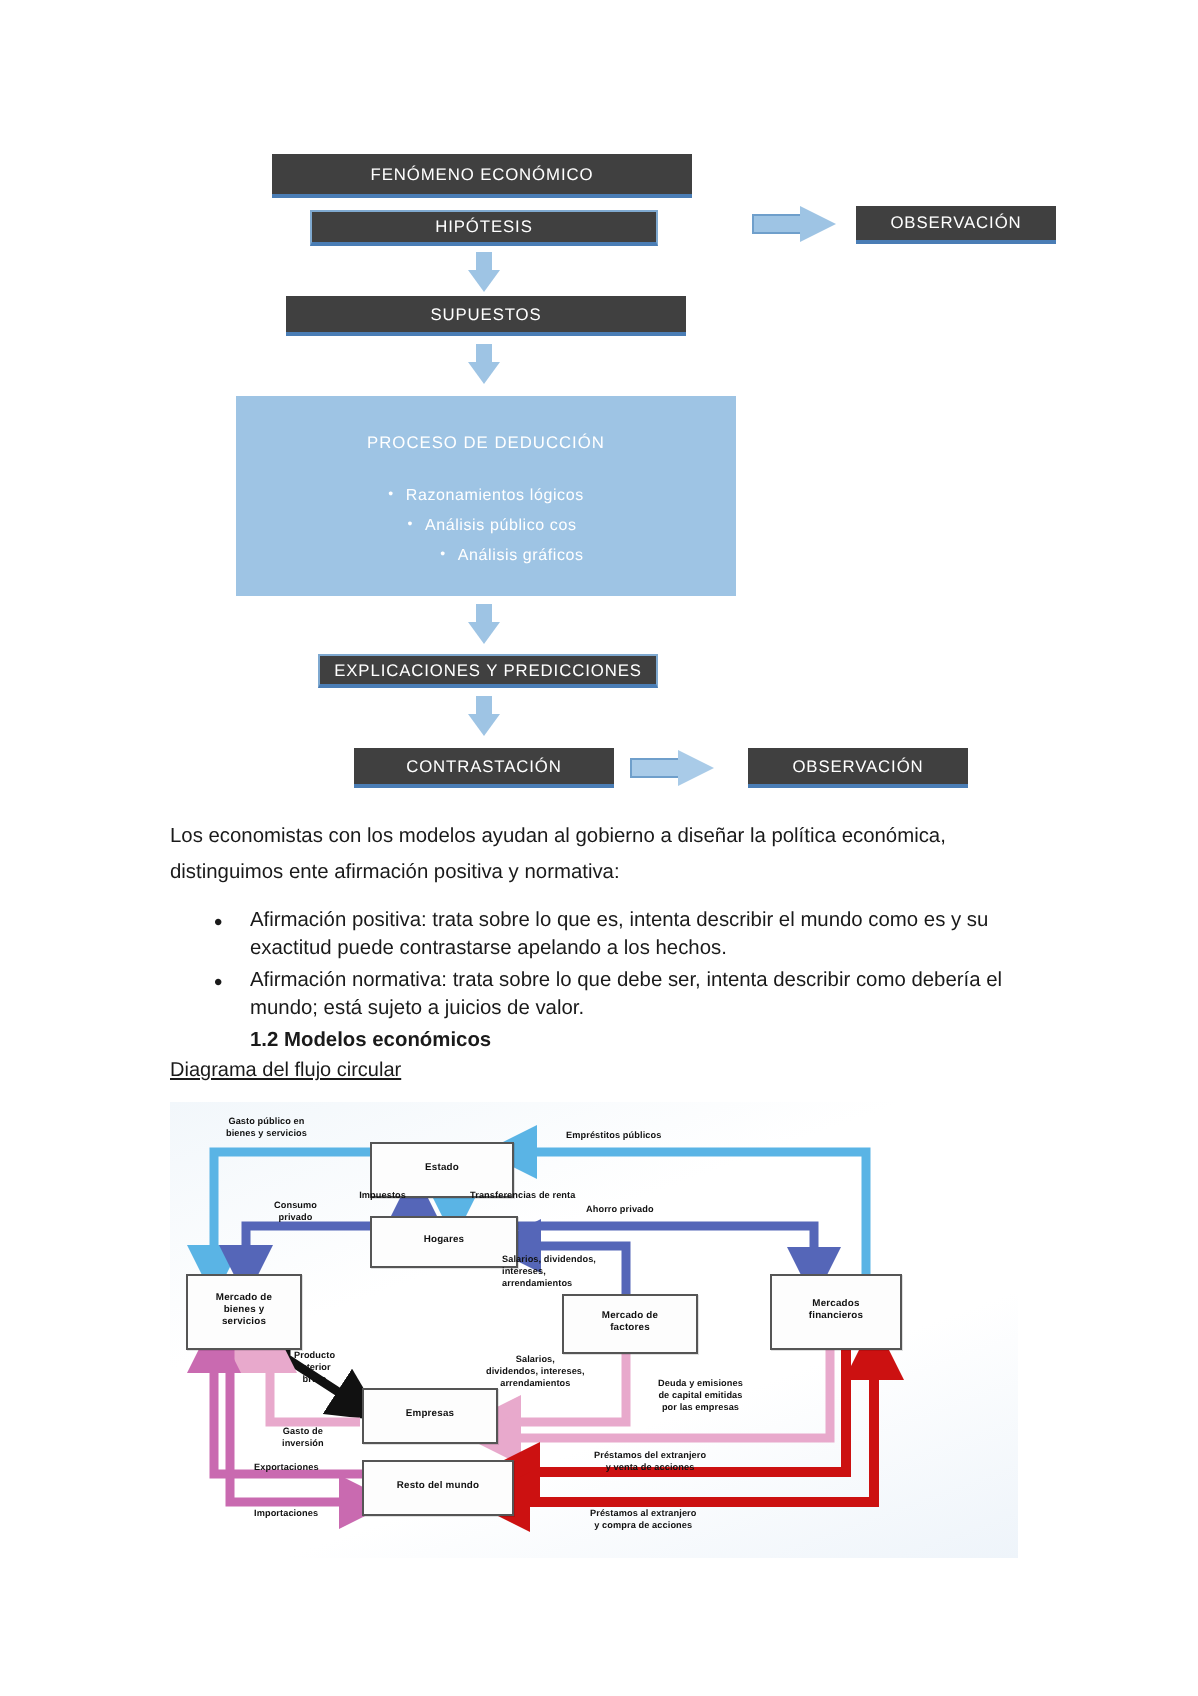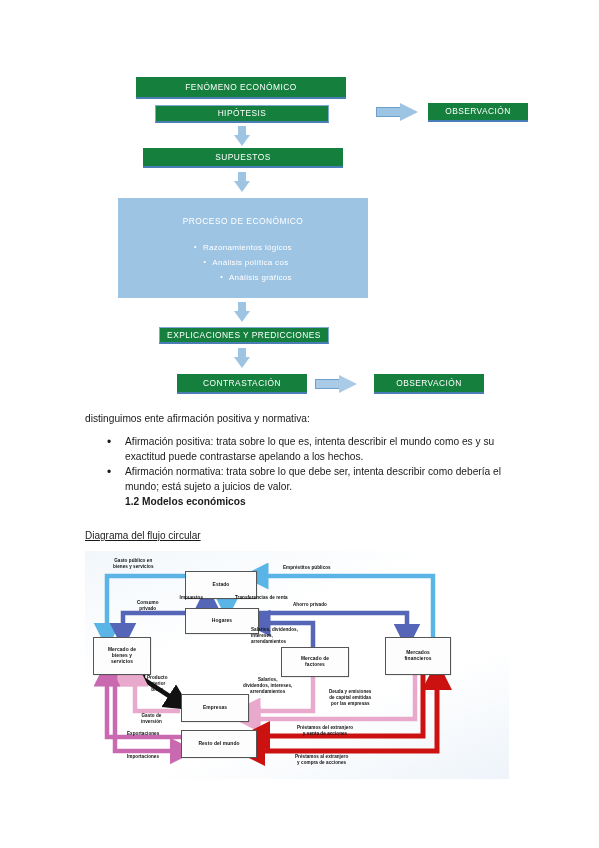--- a/index.html
+++ b/index.html
@@ -8,21 +8,21 @@
     width:599px;height:848px;position:relative;overflow:hidden;
     font-family:"Liberation Sans","DejaVu Sans",sans-serif;
     color:#000;
   }
   .page{position:absolute;left:0;top:0;width:599px;height:848px;background:#fff;}
 
   
   .flow{position:absolute;left:0;top:0;width:599px;height:405px;}
   .fbox{
     position:absolute;
-    background:#15803d;
+    background:#404040;
     border-bottom:2px solid #4a7db5;
     color:#ffffff;
     display:flex;align-items:center;justify-content:center;
     text-align:center;
     letter-spacing:.45px;
     font-size:8.4px;
     line-height:1.25;
     box-sizing:border-box;
   }
   .fbox.thinborder{border:1px solid #7fa9d0;border-bottom:2px solid #4a7db5;}
@@ -118,24 +118,24 @@
     </div>
 
     <div class="fbox" id="supuestos" style="left:143px;top:148px;width:200px;height:20px;">SUPUESTOS</div>
 
     <div class="darr" style="left:234px;top:172px;">
       <i class="stem"></i>
         <i class="head"></i>
     </div>
 
     <div class="fbox" id="proceso" style="left:118px;top:198px;width:250px;height:100px;">
-      <div class="ptitle">PROCESO DE ECONÓMICO</div>
+      <div class="ptitle">PROCESO DE DEDUCCIÓN</div>
       <ul>
         <li class="i1"><span class="bul">•</span><span>Razonamientos lógicos</span></li>
-        <li class="i2"><span class="bul">•</span><span>Análisis política cos</span></li>
+        <li class="i2"><span class="bul">•</span><span>Análisis público cos</span></li>
         <li class="i3"><span class="bul">•</span><span>Análisis gráficos</span></li>
       </ul>
     </div>
 
     <div class="darr" style="left:234px;top:302px;">
       <i class="stem"></i>
         <i class="head"></i>
     </div>
 
     <div class="fbox thinborder" id="explicaciones" style="left:159px;top:327px;width:170px;height:17px;">EXPLICACIONES Y PREDICCIONES</div>
@@ -149,20 +149,21 @@
 
     <div class="rarr outline" style="left:315px;top:375px;">
       <i class="stem"></i>
         <i class="head"></i>
     </div>
 
     <div class="fbox" id="observacion2" style="left:374px;top:374px;width:110px;height:20px;">OBSERVACIÓN</div>
   </div>
 
   <div class="textblock">
+    <p>Los economistas con los modelos ayudan al gobierno a diseñar la política económica,</p>
     <p>distinguimos ente afirmación positiva y normativa:</p>
     <ul class="bullets">
       <li>Afirmación positiva: trata sobre lo que es, intenta describir el mundo como es y su exactitud puede contrastarse apelando a los hechos.</li>
       <li>
         <span>Afirmación normativa: trata sobre lo que debe ser, intenta describir como debería el mundo; está sujeto a juicios de valor.</span>
         <div class="subhead">1.2 Modelos económicos</div>
       </li>
     </ul>
   </div>
 

